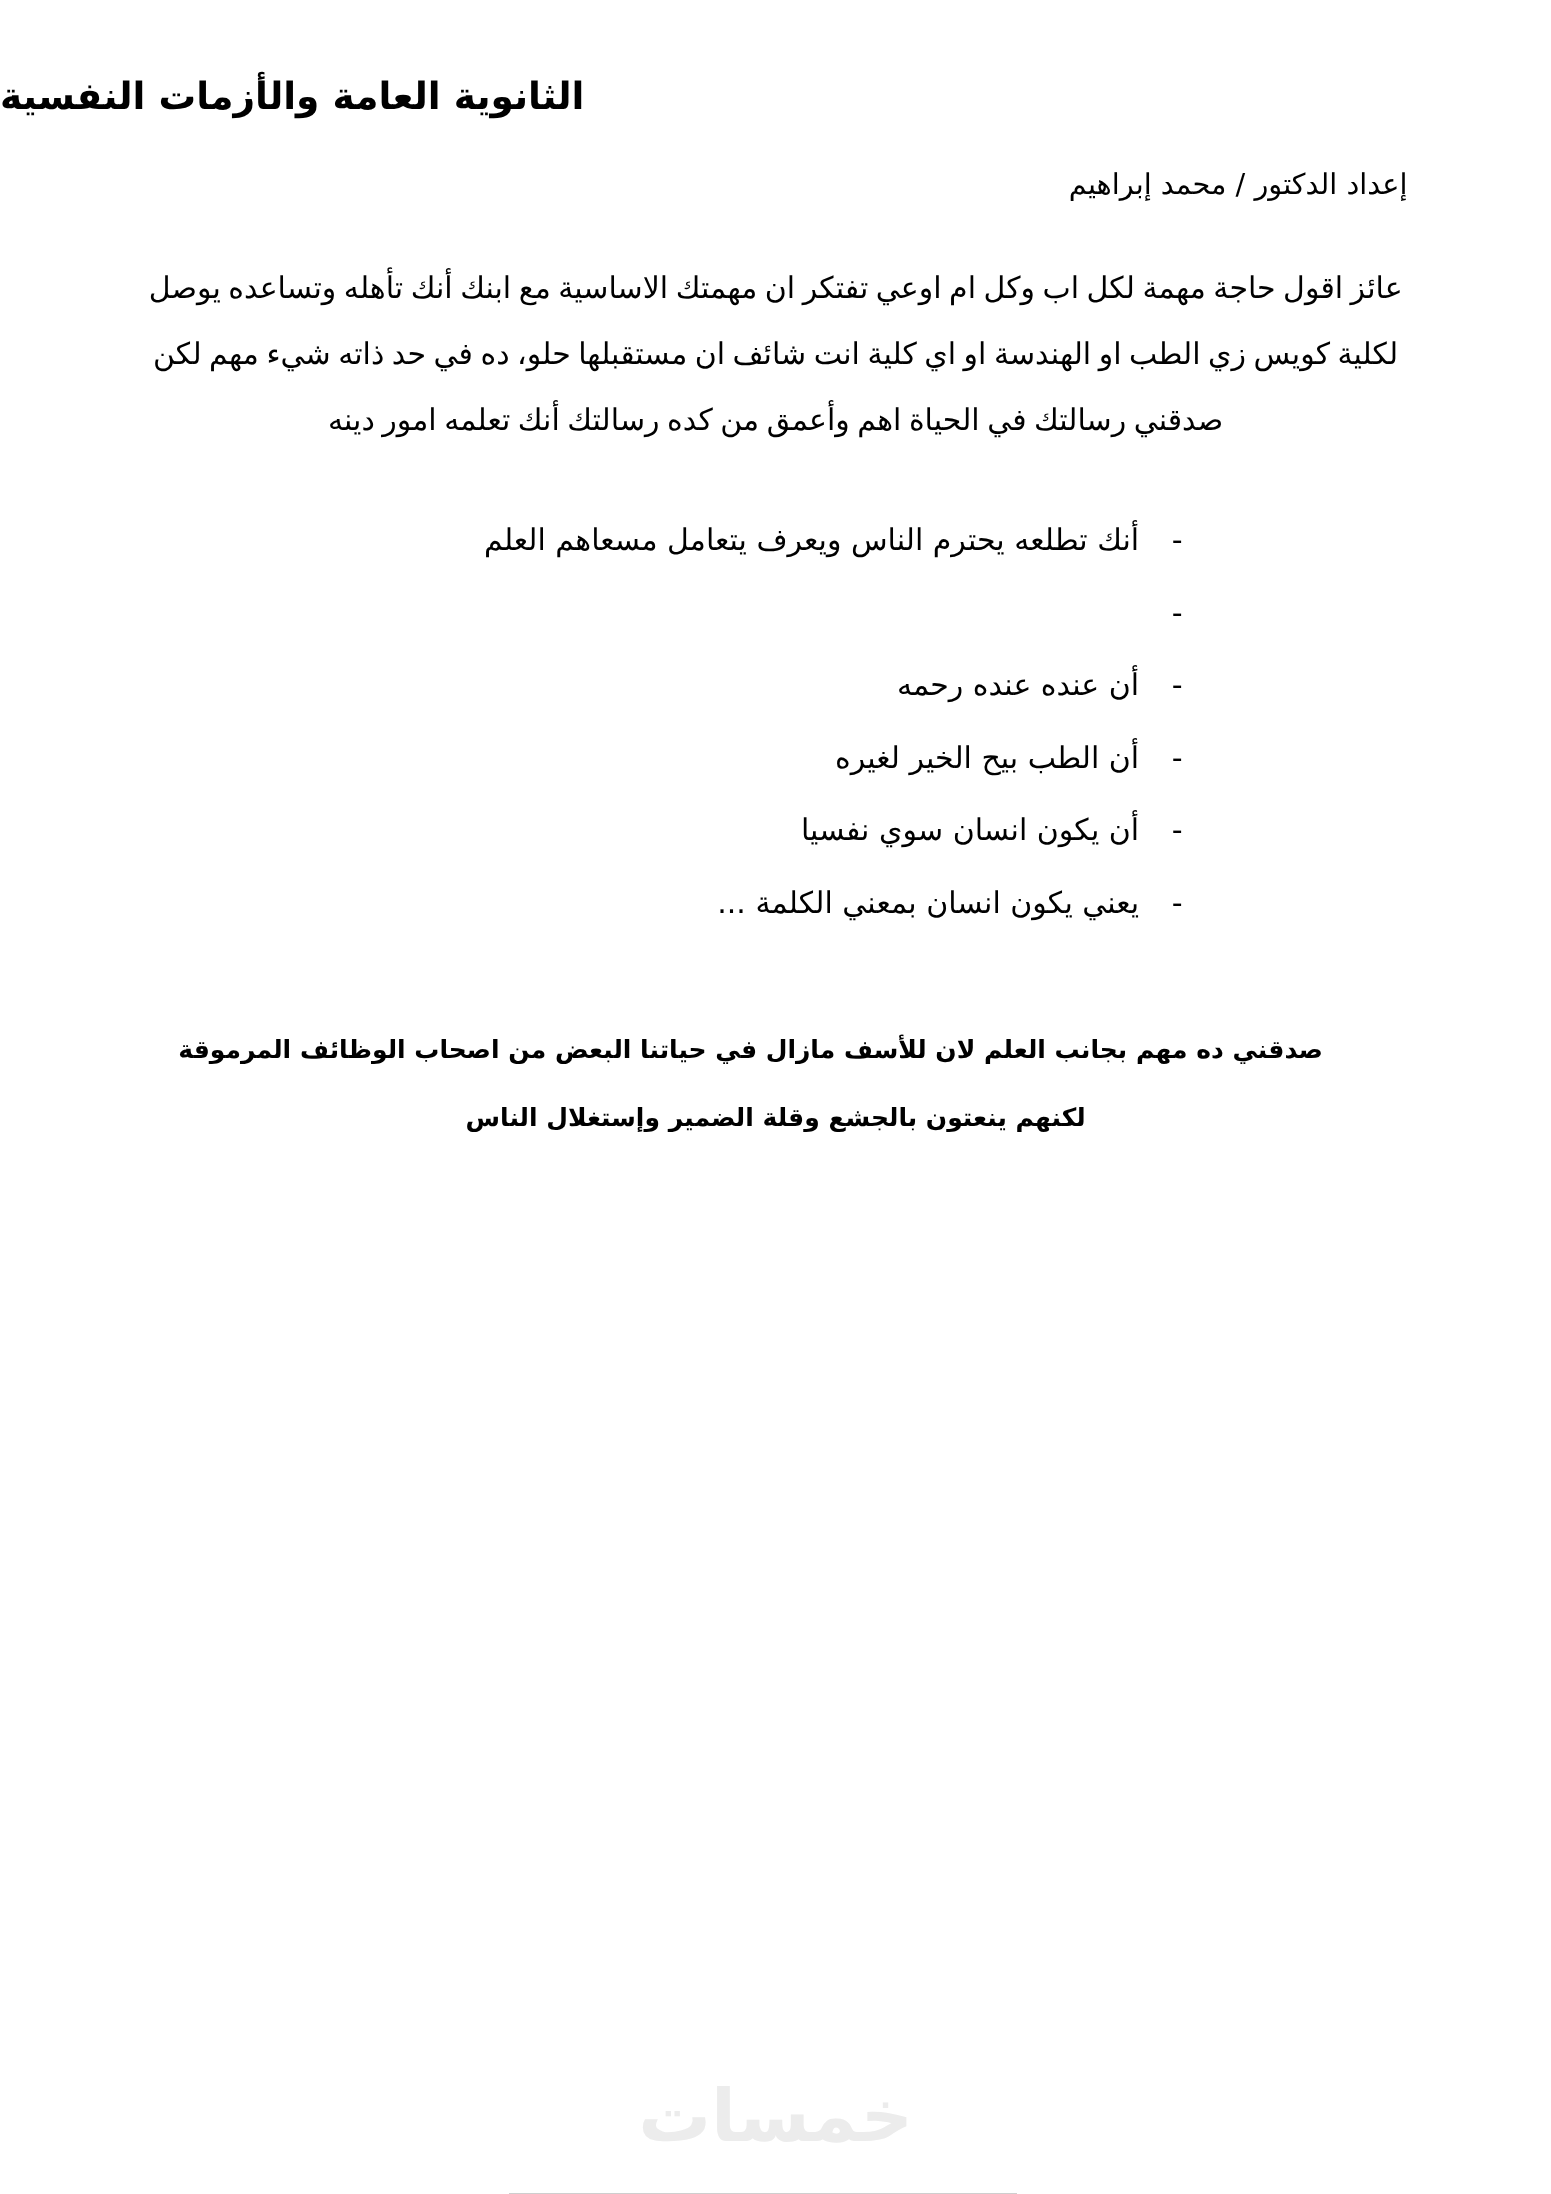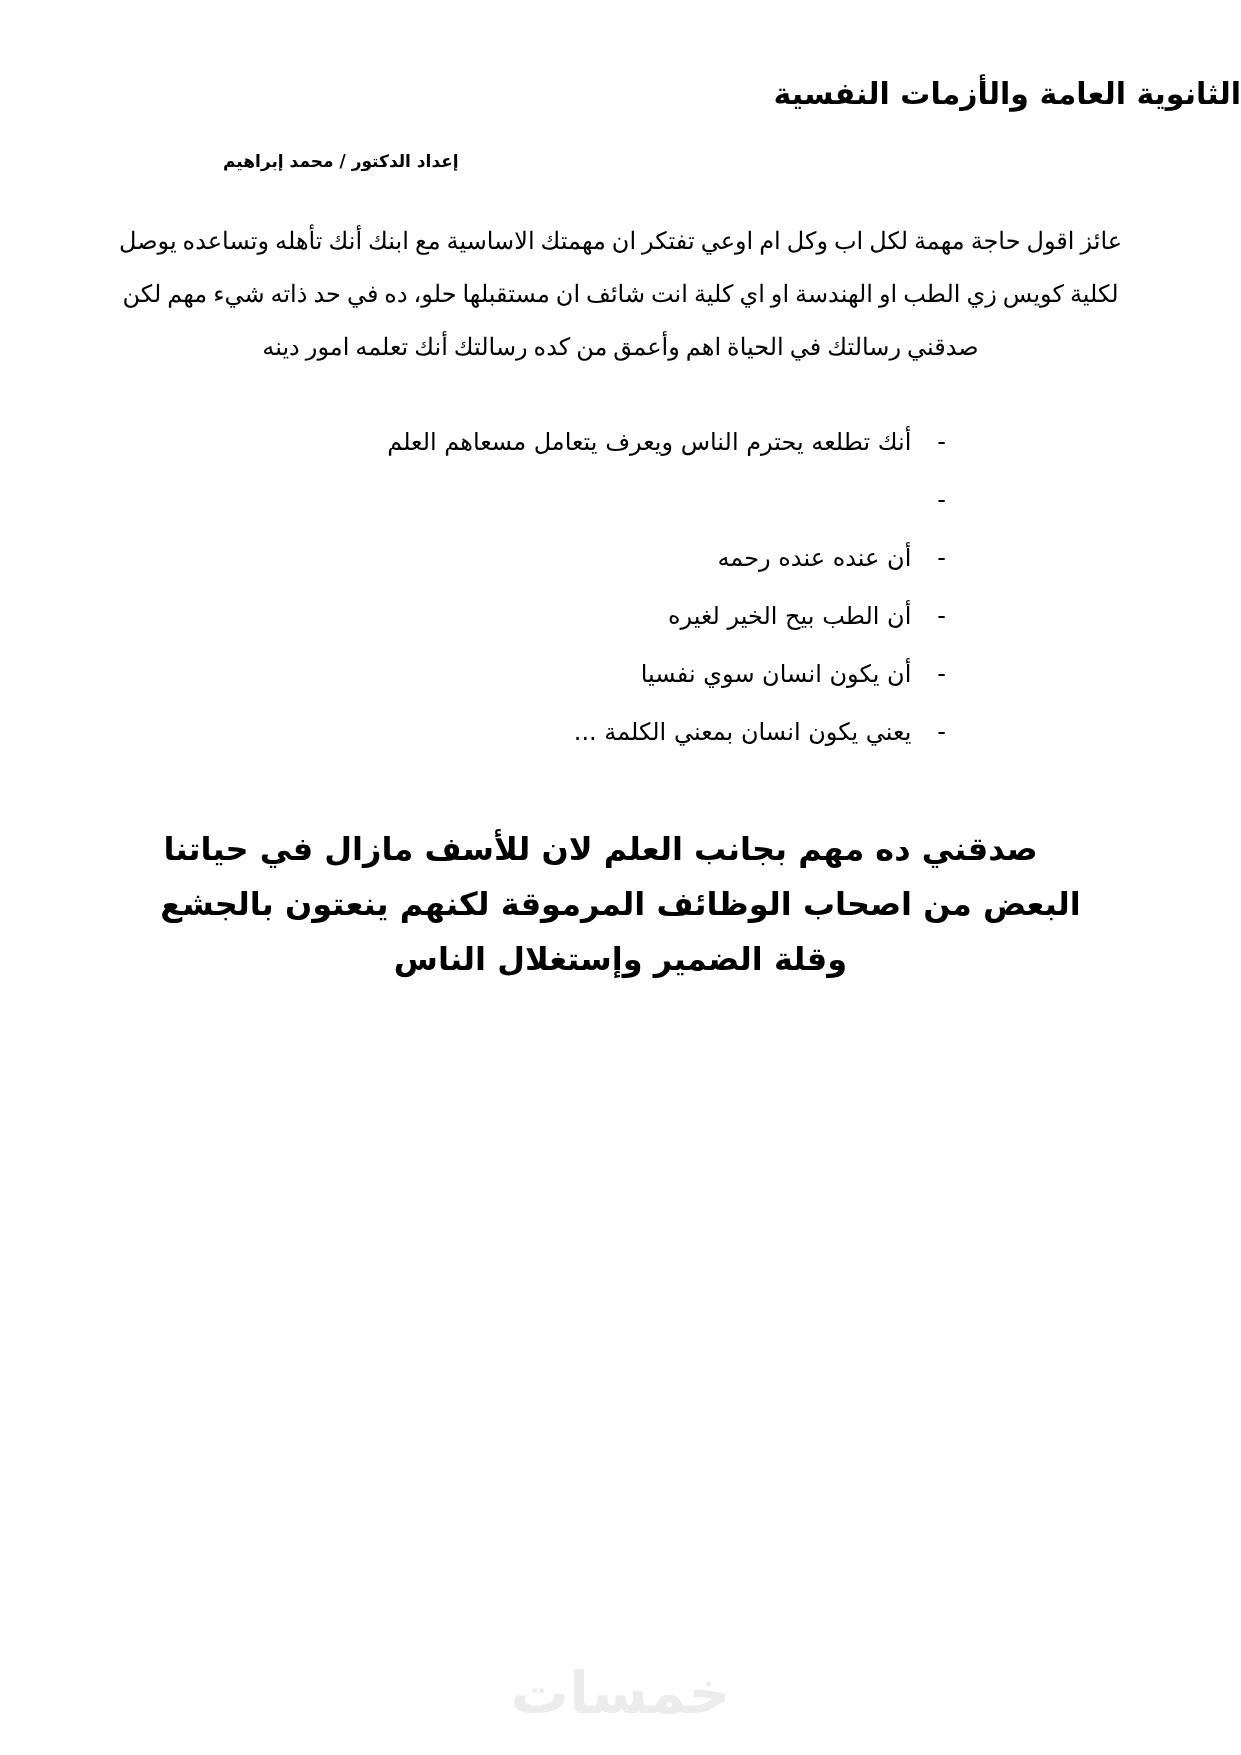--- a/index.html
+++ b/index.html
@@ -10,35 +10,35 @@
     position: relative;
     width: 1241px;
     height: 1755px;
     margin: 0 auto;
     background: #ffffff;
     overflow: hidden;
     color: #000000;
   }
 
   .title {
-    padding-top: 76px;
-    text-align: right;
+    padding-top: 60px;
+    text-align: left;
     direction: rtl;
     font-size: 30px;
     font-weight: bold;
     letter-spacing: 0.5px;
   }
 
   .author {
     direction: rtl;
-    text-align: left;
+    text-align: right;
     margin: 40px 115px 0 115px;
     padding-left: 108px;
-    font-size: 17px;
-    font-weight: bold;
+    font-size: 23px;
+    font-weight: normal;
   }
 
   .intro {
     direction: rtl;
     text-align: center;
     margin: 44px 112px 0 112px;
     font-size: 24px;
     line-height: 53px;
     font-weight: normal;
     font-family: Liberation Serif, serif;
@@ -63,21 +63,21 @@
   .bullets .dash {
     flex: 0 0 auto;
     font-size: 24px;
   }
 
   .closing {
     direction: rtl;
     text-align: center;
     margin: 74px 130px 0 130px;
     text-indent: 40px;
-    font-size: 32px;
+    font-size: 20px;
     font-weight: bold;
     line-height: 55px;
   }
 
   .watermark {
     position: absolute;
     bottom: 28px;
     left: 0;
     right: 0;
     text-align: center;

